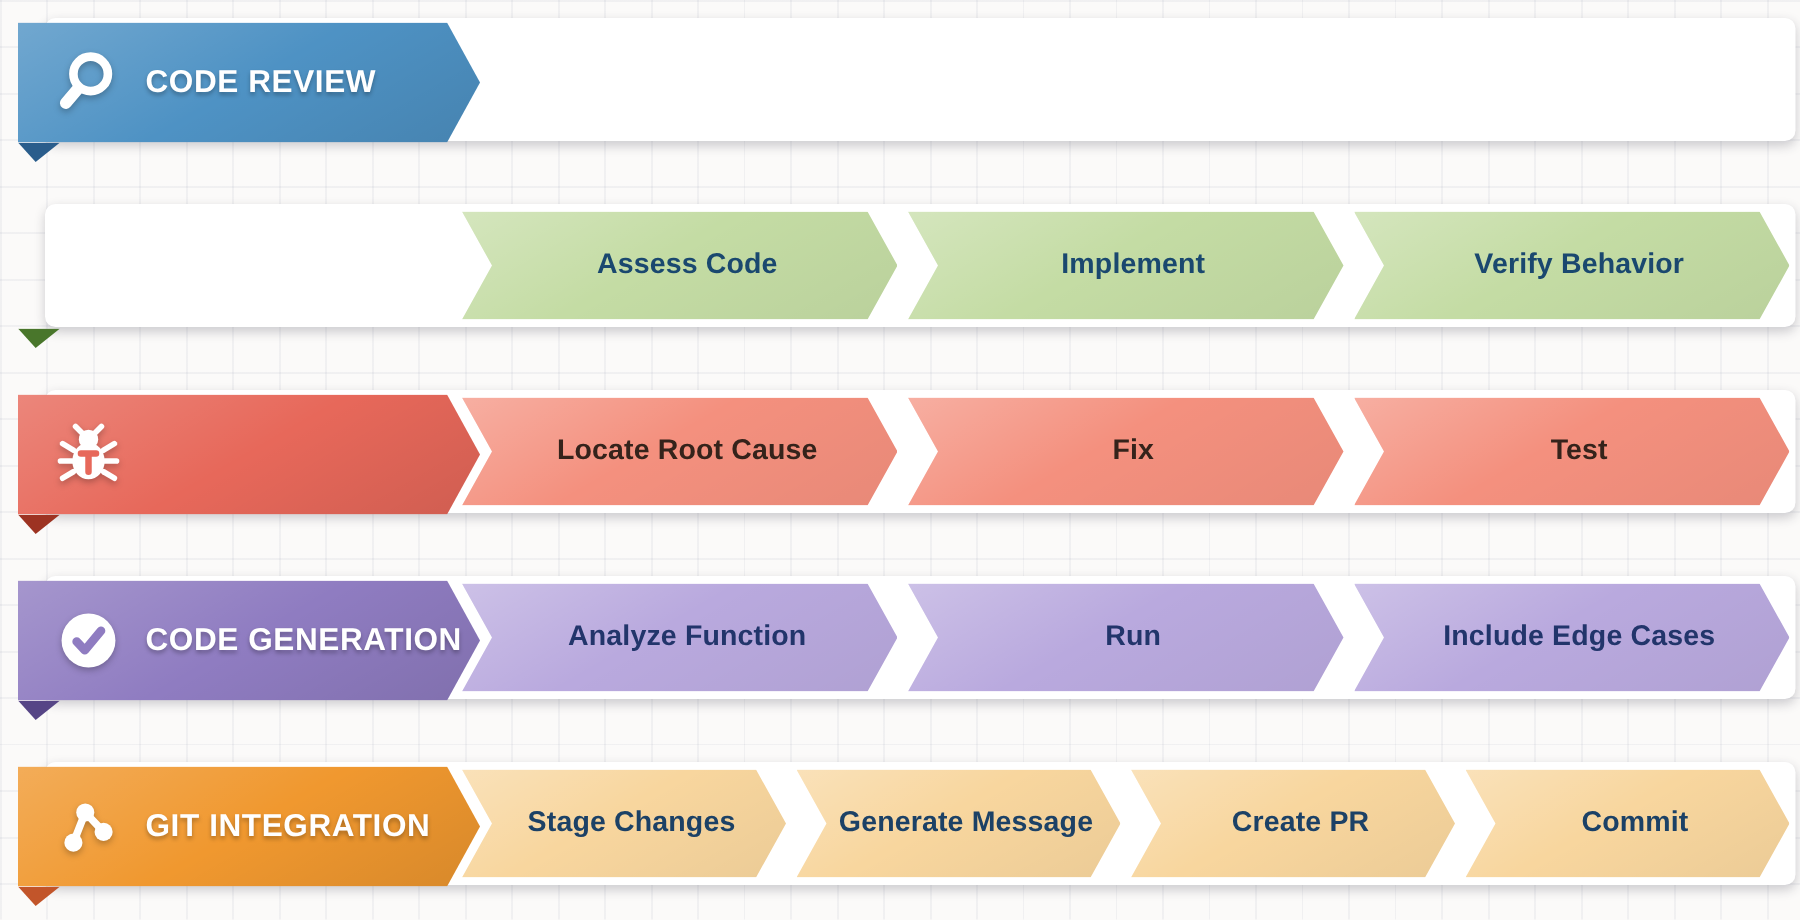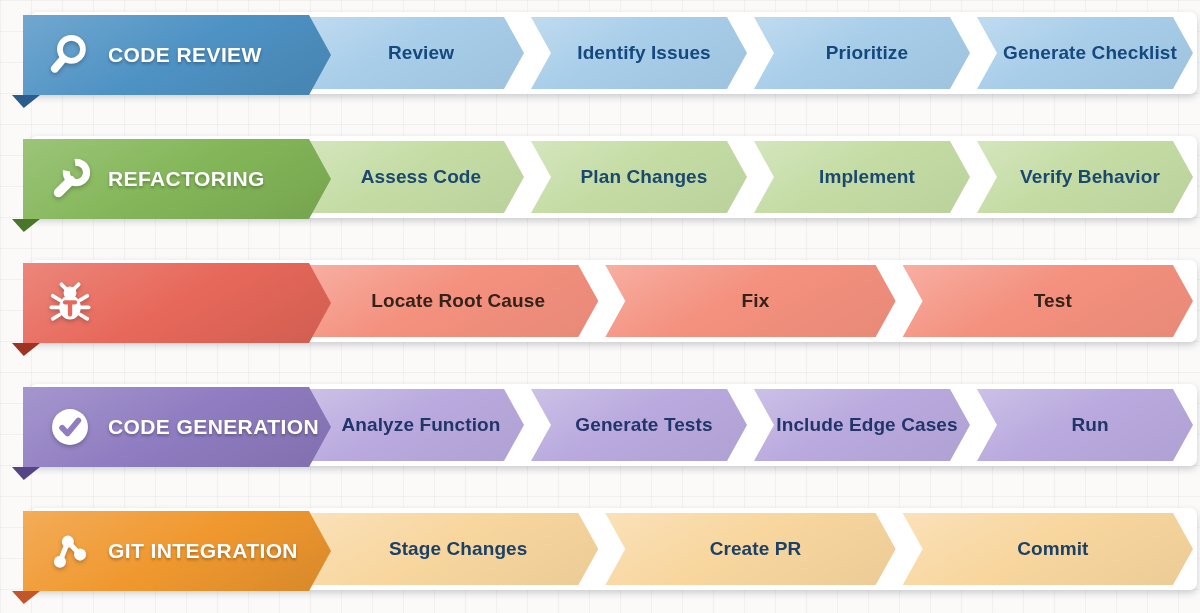--- a/index.html
+++ b/index.html
@@ -15,21 +15,21 @@
 
   .row { position:relative; height:82px; margin:0 3px 42px 12px; }
 
   .row-card {
     position:absolute; left:18px; right:0; top:0; bottom:0;
     background:#ffffff; border-radius:7px;
     box-shadow:0 3px 7px rgba(40,40,60,.22);
   }
 
   .ribbon {
-    position:absolute; left:11px; top:3px; height:80px; width:308px; z-index:2;
+    position:absolute; left:0; top:3px; height:80px; width:308px; z-index:2;
     display:flex; align-items:center; padding:0 30px 0 24px;
     background-color:var(--header);
     background-image:linear-gradient(150deg, rgba(255,255,255,.20), rgba(255,255,255,0) 50%, rgba(0,0,0,.10));
     clip-path:polygon(0 0, calc(100% - 22px) 0, 100% 50%, calc(100% - 22px) 100%, 0 100%);
   }
   .ribbon-fold {
     position:absolute; left:0; top:83px; width:28px; height:13px; z-index:1;
     background:var(--fold);
     clip-path:polygon(0 0, 100% 0, 42% 100%);
   }
@@ -67,54 +67,28 @@
     <div class="ribbon-fold"></div>
     <div class="ribbon">
       <span class="icon-slot">
             <svg viewBox="0 0 32 32">
               <circle cx="17" cy="12" r="8" fill="none" stroke="#fff" stroke-width="4"></circle>
               <line x1="11" y1="19" x2="5.5" y2="25.5" stroke="#fff" stroke-width="5.5" stroke-linecap="round"></line>
             </svg>
           </span>
       <span class="ribbon-title">CODE REVIEW</span>
     </div>
-    <div class="steps-track">
-          <div class="step">
-            <span class="step-label">Review</span>
-          </div>
-          <div class="step">
-            <span class="step-label">Identify Issues</span>
-          </div>
-          <div class="step">
-            <span class="step-label">Prioritize</span>
-          </div>
-          <div class="step">
-            <span class="step-label">Generate Checklist</span>
-          </div>
-        </div>
   </div>
 
   <div class="row" style="--header: #83b658; --fold: #49762b; --step: #c4dca4; --step-text: #1a486f;">
     <div class="row-card"></div>
     <div class="ribbon-fold"></div>
-    <div class="ribbon">
-      <span class="icon-slot">
-            <svg viewBox="0 0 32 32">
-              <line x1="8" y1="25.5" x2="16.5" y2="17" stroke="#fff" stroke-width="6.5" stroke-linecap="round"></line>
-              <circle cx="20.5" cy="11.5" r="7" fill="none" stroke="#fff" stroke-width="5" stroke-dasharray="35 9" transform="rotate(-98 20.5 11.5)"></circle>
-            </svg>
-          </span>
-      <span class="ribbon-title">REFACTORING</span>
-    </div>
     <div class="steps-track">
           <div class="step">
             <span class="step-label">Assess Code</span>
-          </div>
-          <div class="step">
-            <span class="step-label">Plan Changes</span>
           </div>
           <div class="step">
             <span class="step-label">Implement</span>
           </div>
           <div class="step">
             <span class="step-label">Verify Behavior</span>
           </div>
         </div>
   </div>
 
@@ -163,27 +137,24 @@
               <path class="cut-stroke" d="M10.5 16.5 l3.8 4 l7.5 -9" fill="none" stroke-width="4" stroke-linecap="round" stroke-linejoin="round"></path>
             </svg>
           </span>
       <span class="ribbon-title">CODE GENERATION</span>
     </div>
     <div class="steps-track">
           <div class="step">
             <span class="step-label">Analyze Function</span>
           </div>
           <div class="step">
-            <span class="step-label">Generate Tests</span>
+            <span class="step-label">Run</span>
           </div>
           <div class="step">
             <span class="step-label">Include Edge Cases</span>
-          </div>
-          <div class="step">
-            <span class="step-label">Run</span>
           </div>
         </div>
   </div>
 
   <div class="row" style="--header: #f0982f; --fold: #c2552a; --step: #f8d69e; --step-text: #1c4166;">
     <div class="row-card"></div>
     <div class="ribbon-fold"></div>
     <div class="ribbon">
       <span class="icon-slot">
             <svg viewBox="0 0 32 32">
@@ -196,20 +167,23 @@
               <circle cx="23" cy="18.5" r="4.2" fill="#fff"></circle>
             </svg>
           </span>
       <span class="ribbon-title">GIT INTEGRATION</span>
     </div>
     <div class="steps-track">
           <div class="step">
             <span class="step-label">Stage Changes</span>
           </div>
           <div class="step">
+            <span class="step-label">Generate Message</span>
+          </div>
+          <div class="step">
             <span class="step-label">Create PR</span>
           </div>
           <div class="step">
             <span class="step-label">Commit</span>
           </div>
         </div>
   </div>
 </div>
 </div>
 

